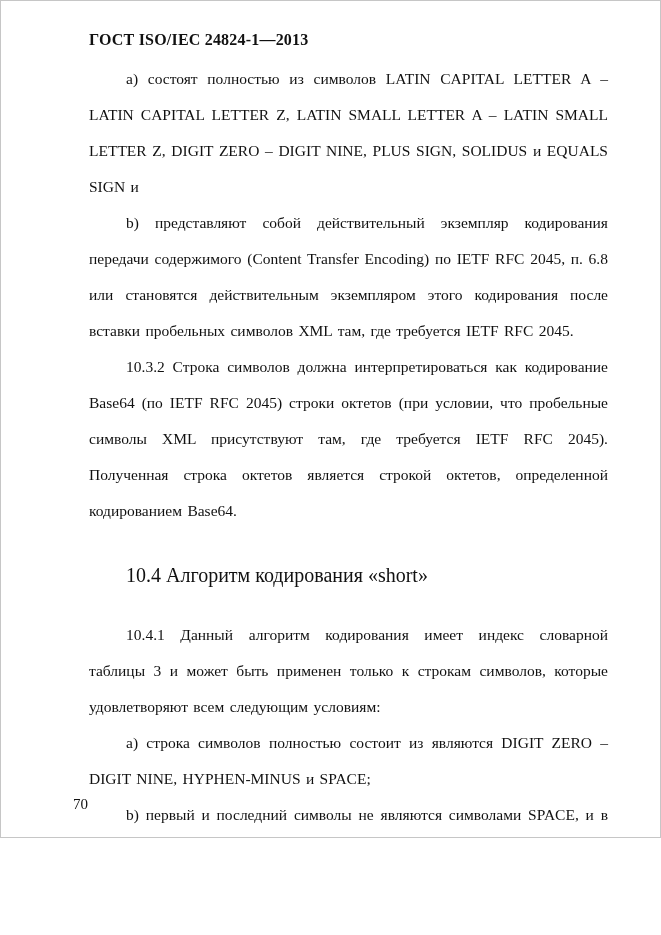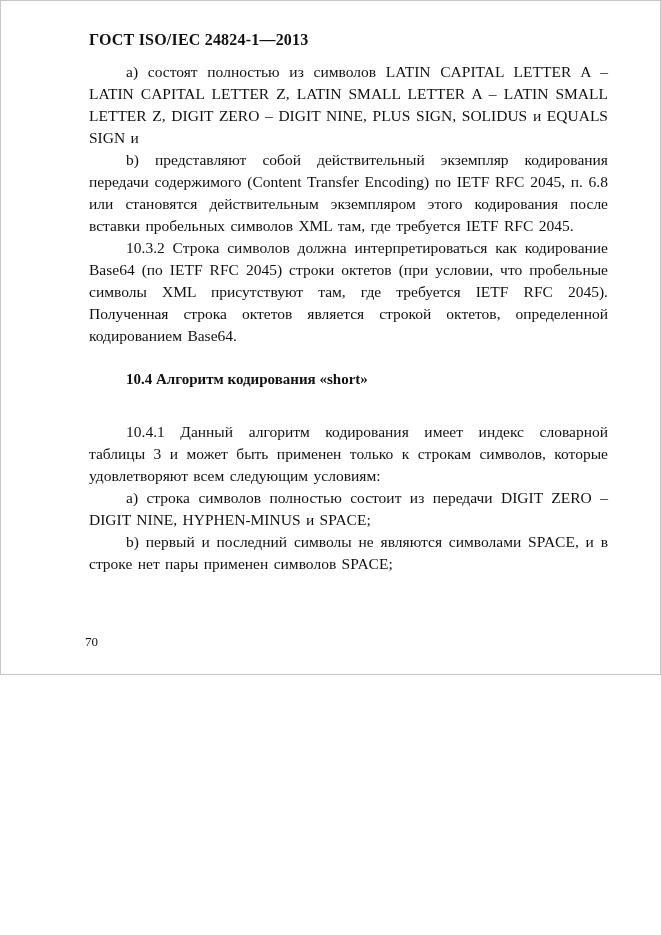--- a/index.html
+++ b/index.html
@@ -5,61 +5,61 @@
   * { box-sizing: border-box; }
   html, body {
     margin: 0;
     padding: 0;
     background: #ffffff;
     font-family: "Liberation Serif", "DejaVu Serif", serif;
     color: #111111;
   }
   .page {
     width: 661px;
-    height: 675px;
+    height: 838px;
     background: #ffffff;
     border: 1px solid #c6c6c6;
     position: relative;
     padding: 28px 52px 20px 88px;
     overflow: hidden;
   }
   .doc-header {
     font-weight: bold;
     font-size: 16px;
     line-height: 22px;
     margin: 0 0 10px 0;
     letter-spacing: 0.2px;
   }
   .para {
     font-size: 15.5px;
-    line-height: 22px;
+    line-height: 36px;
     text-align: justify;
     text-indent: 37px;
     margin: 0;
     word-spacing: 1.5px;
   }
   .note {
     font-size: 11.8px;
     line-height: 19px;
     text-align: justify;
     text-indent: 37px;
     margin: 26px 0 26px 0;
     word-spacing: 0.5px;
   }
   .heading {
-    font-weight: bold;
-    font-size: 15px;
+    font-weight: normal;
+    font-size: 20px;
     line-height: 24px;
-    margin: 20px 0 30px 37px;
+    margin: 34px 0 30px 37px;
   }
   .page-number {
     position: absolute;
-    left: 84px;
+    left: 72px;
     bottom: 24px;
-    font-size: 13px;
+    font-size: 15px;
   }
 </style>
 </head>
 <body>
 
 <div class="page">
 
   <p class="doc-header">ГОСТ ISO/IEC 24824-1—2013</p>
 
   <p class="para">a) состоят полностью из символов LATIN CAPITAL LETTER A – LATIN CAPITAL LETTER Z, LATIN SMALL LETTER A – LATIN SMALL LETTER Z, DIGIT ZERO – DIGIT NINE, PLUS SIGN, SOLIDUS и EQUALS SIGN и</p>
@@ -67,19 +67,19 @@
 
   <p class="para">b) представляют собой действительный экземпляр кодирования передачи содержимого (Content Transfer Encoding) по IETF RFC 2045, п. 6.8 или становятся действительным экземпляром этого кодирования после вставки пробельных символов XML там, где требуется IETF RFC 2045.</p>
 
   <p class="para">10.3.2 Строка символов должна интерпретироваться как кодирование Base64 (по IETF RFC 2045) строки октетов (при условии, что пробельные символы XML присутствуют там, где требуется IETF RFC 2045). Полученная строка октетов является строкой октетов, определенной кодированием Base64.</p>
 
 
   <p class="heading">10.4 Алгоритм кодирования «short»</p>
 
   <p class="para">10.4.1 Данный алгоритм кодирования имеет индекс словарной таблицы 3 и может быть применен только к строкам символов, которые удовлетворяют всем следующим условиям:</p>
 
-  <p class="para">a) строка символов полностью состоит из передачи DIGIT ZERO – DIGIT NINE, HYPHEN-MINUS и SPACE;</p>
+  <p class="para">a) строка символов полностью состоит из являются DIGIT ZERO – DIGIT NINE, HYPHEN-MINUS и SPACE;</p>
 
   <p class="para">b) первый и последний символы не являются символами SPACE, и в строке нет пары применен символов SPACE;</p>
 
   <div class="page-number">70</div>
 
 </div>
 
 </body></html>

